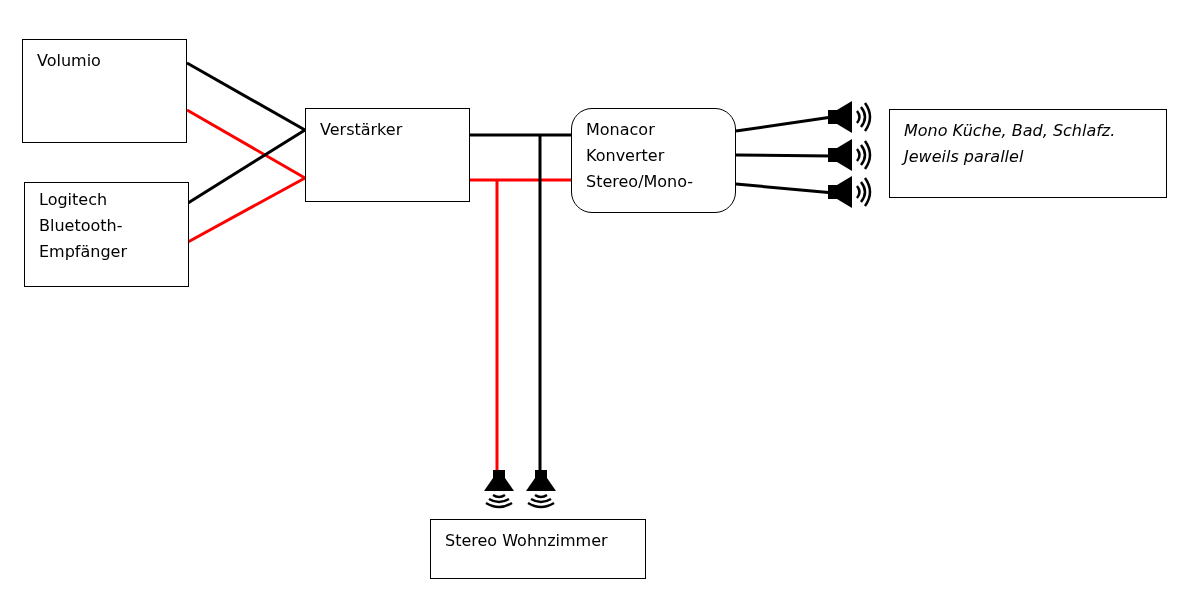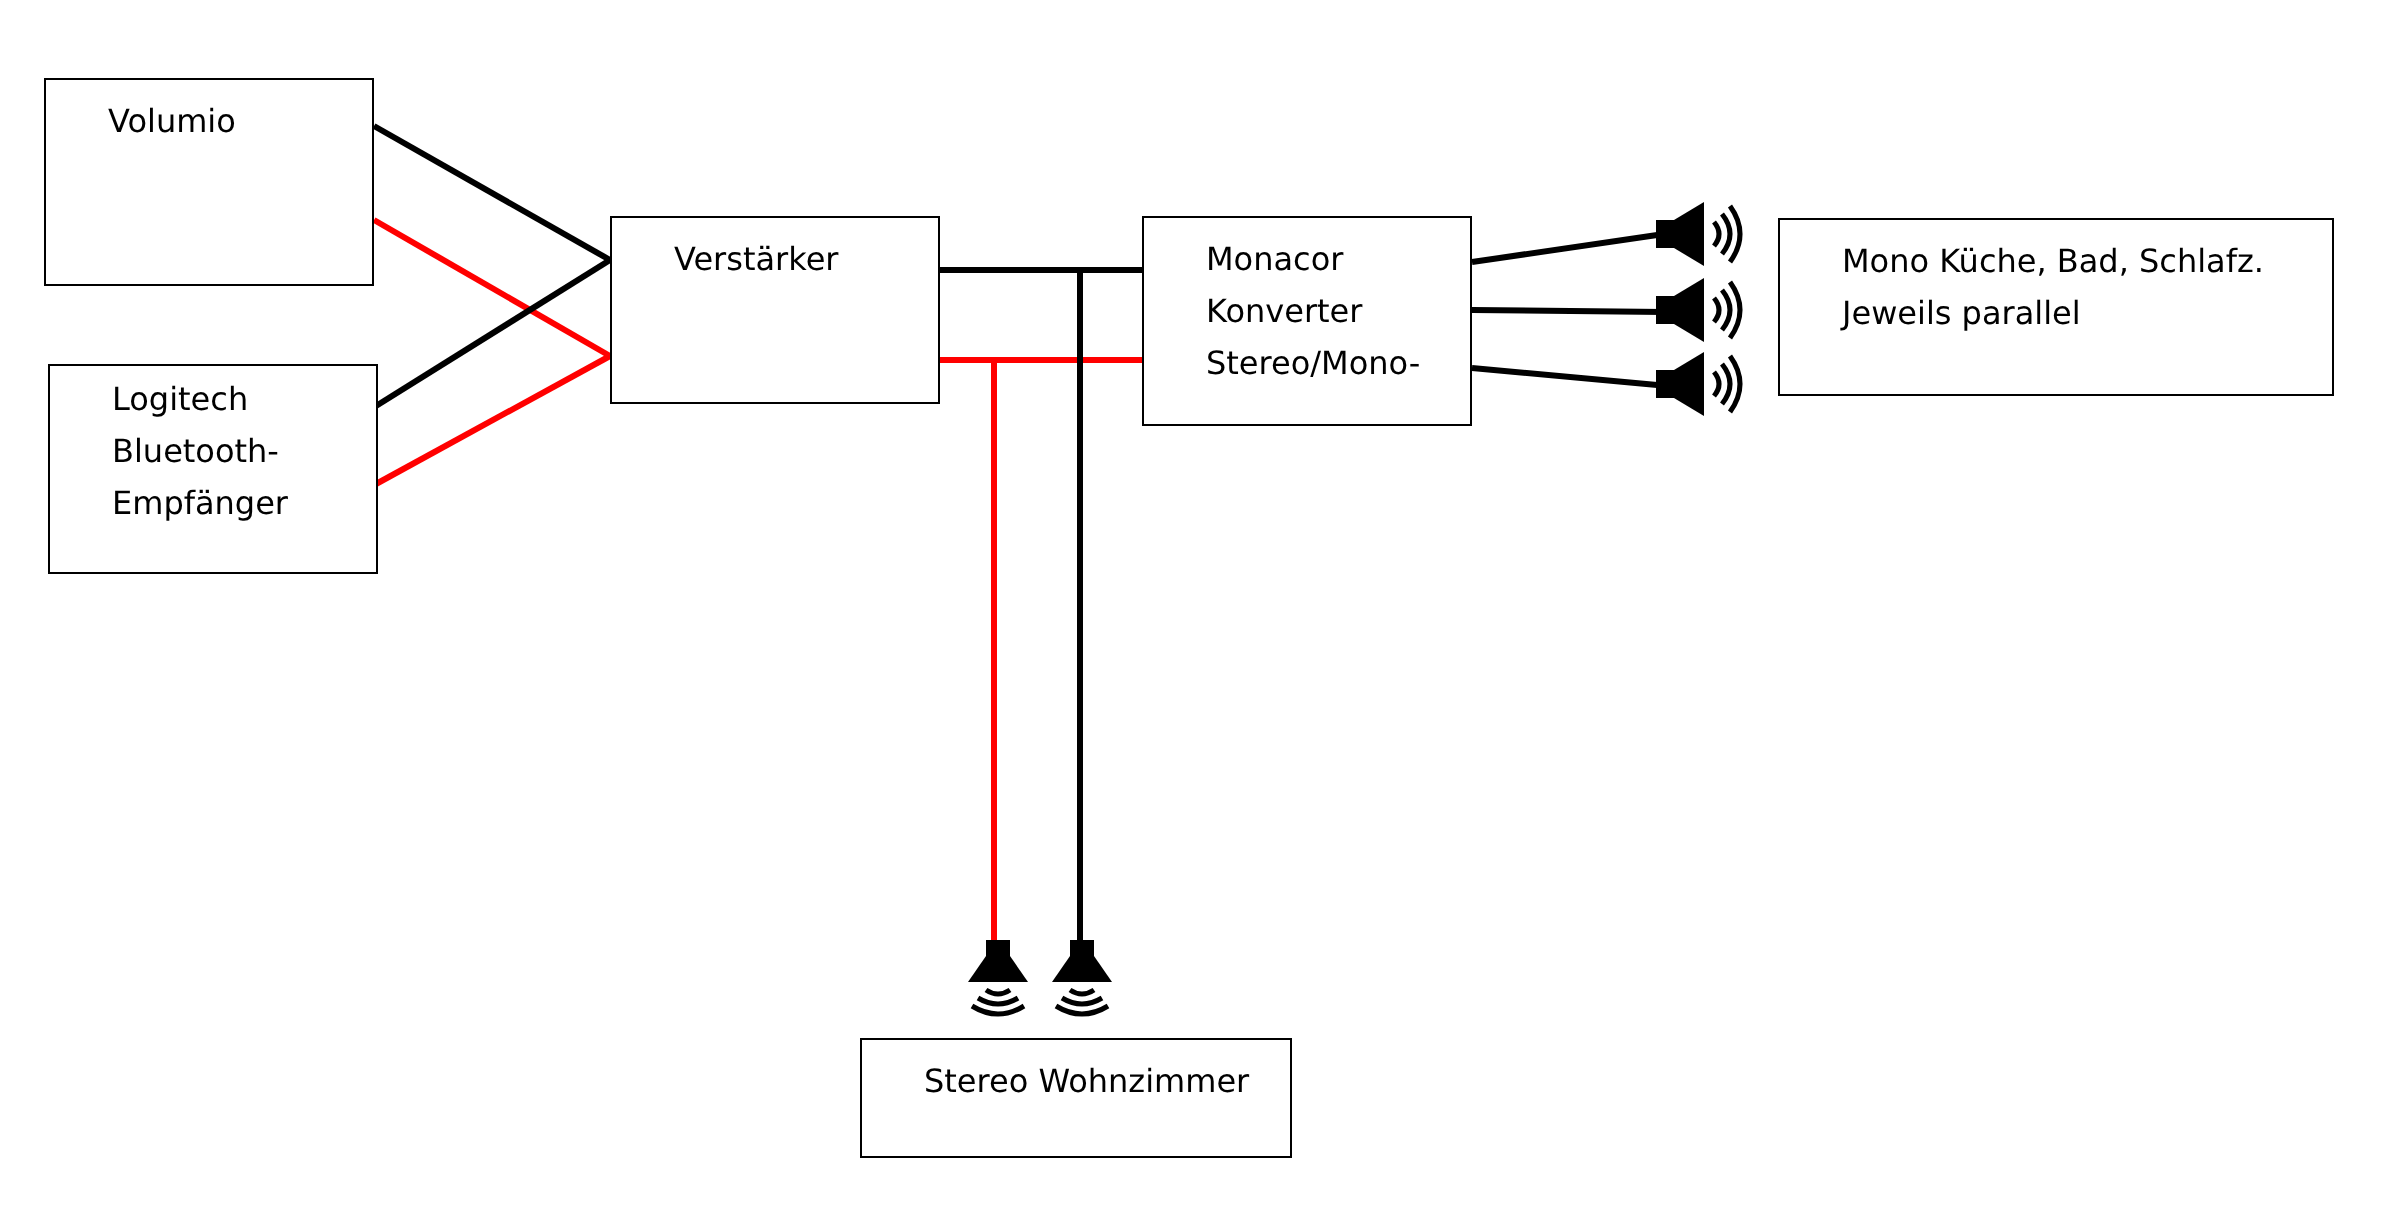--- a/index.html
+++ b/index.html
@@ -1,21 +1,21 @@
 <!DOCTYPE html>
 <html><head>
 <meta charset="utf-8">
 <style>
   html, body { margin:0; padding:0; background:#ffffff; }
   body { width:1198px; height:616px; position:relative; overflow:hidden;
          font-family:"Liberation Sans", sans-serif; }
   .box { position:absolute; border:1.3px solid #000; background:#fff; box-sizing:border-box;
          font-family:"DejaVu Sans", sans-serif; font-size:16px; line-height:26px; color:#000;
          padding:8px 14px; }
-  .box span { display:block; white-space:nowrap;margin-left:17px; }
+  .box span { display:block; white-space:nowrap; }
   svg.wires { position:absolute; left:0; top:0; }
 </style>
 </head>
 <body>
 
 <svg class="wires" width="1198" height="616">
   <line x1="187" y1="63" x2="305" y2="130" stroke="#000" stroke-width="3"></line>
   <line x1="187" y1="110" x2="305" y2="178" stroke="#ff0000" stroke-width="3"></line>
   <line x1="188" y1="203" x2="305" y2="130" stroke="#000" stroke-width="3"></line>
   <line x1="188" y1="242" x2="305" y2="178" stroke="#ff0000" stroke-width="3"></line>
@@ -72,26 +72,26 @@
 <div class="box" style="left:24px; top:182px; width:165px; height:105px; padding-top:4px;">
   <span>Logitech</span>
   <span>Bluetooth-</span>
   <span>Empfänger</span>
 </div>
 
 <div class="box" style="left:305px; top:108px; width:165px; height:94px;">
   <span>Verstärker</span>
 </div>
 
-<div class="box" style="left:571px; top:108px; width:165px; height:105px;">
+<div class="box" style="left:571px; top:108px; width:165px; height:105px;border-radius:21px;">
   <span>Monacor</span>
   <span>Konverter</span>
   <span>Stereo/Mono-</span>
 </div>
 
-<div class="box" style="left:889px; top:109px; width:278px; height:89px;">
+<div class="box" style="left:889px; top:109px; width:278px; height:89px;font-style:italic;">
   <span>Mono Küche, Bad, Schlafz.</span>
   <span>Jeweils parallel</span>
 </div>
 
 <div class="box" style="left:430px; top:519px; width:216px; height:60px;">
   <span>Stereo Wohnzimmer</span>
 </div>
 
 </body></html>

